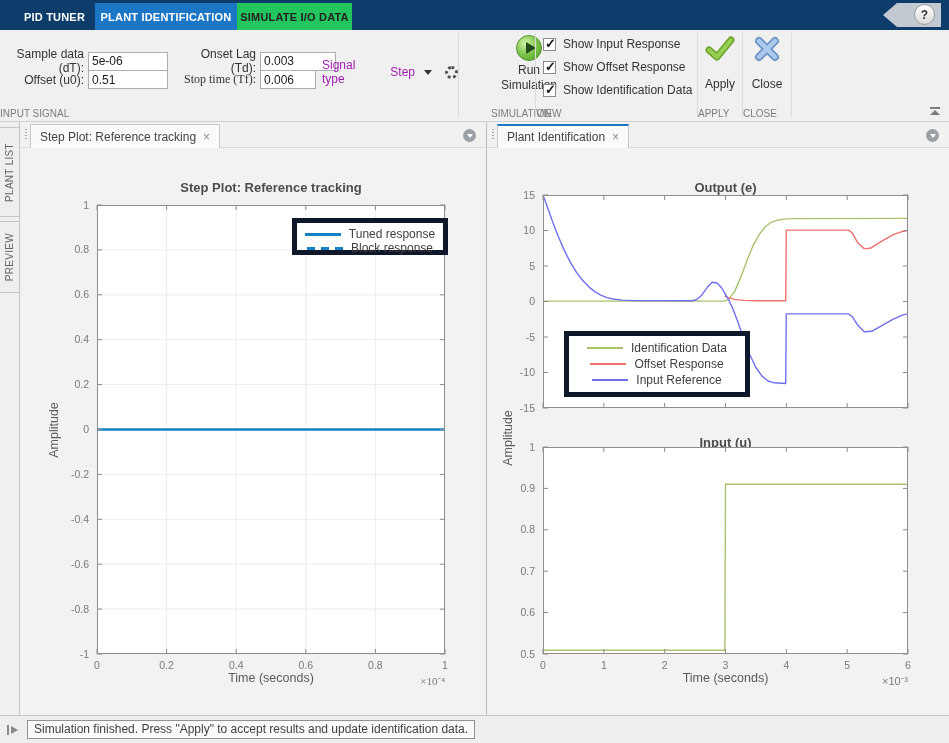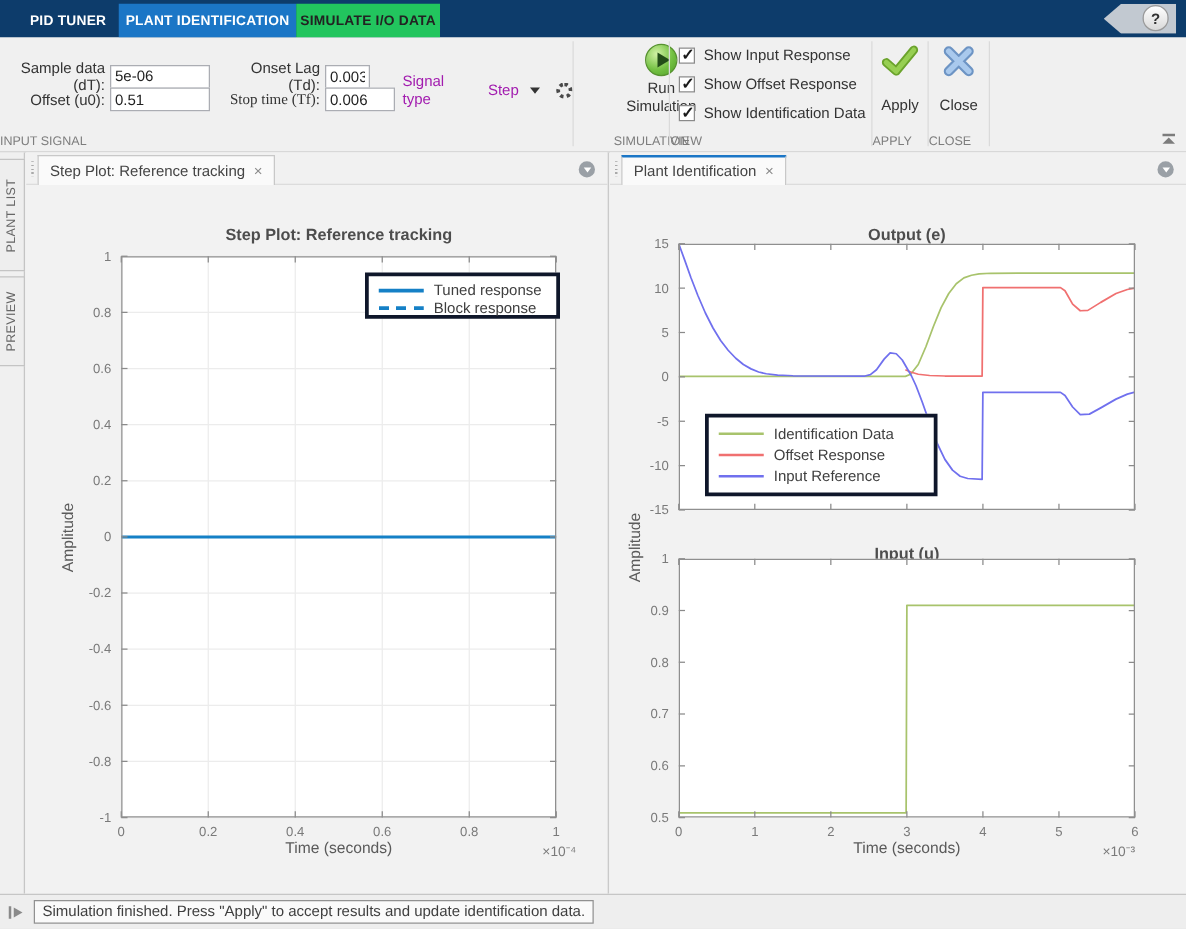--- a/index.html
+++ b/index.html
@@ -64,21 +64,21 @@
   .dock-btn::after { content:""; width:0; height:0; border-left:3px solid transparent; border-right:3px solid transparent; border-top:4px solid #fff; }
   .figure { position:absolute; left:0; top:26px; right:0; bottom:0; background:#f2f2f2; }
 
   .plot-title { position:absolute; text-align:center; font-size:13px; font-weight:bold; color:#4d4d4d; }
   .axis-xlabel { position:absolute; text-align:center; font-size:12.5px; color:#5a5a5a; }
   .axis-mult { position:absolute; text-align:right; font-size:11px; color:#7a7a7a; }
   .axis-ylabel { position:absolute; width:130px; height:16px; text-align:center; font-size:12.5px; color:#5a5a5a; transform:rotate(-90deg); }
   svg.plot { position:absolute; overflow:visible; }
   .tick { font-family:"Liberation Sans",sans-serif; font-size:10.5px; fill:#7a7a7a; }
 
-  .legend { position:absolute; background:#fff; border:3px solid #0f172a; padding:4px 8px; display:flex; flex-direction:column; justify-content:space-around; }
+  .legend { position:absolute; background:#fff; border:5px solid #0f172a; padding:4px 8px; display:flex; flex-direction:column; justify-content:space-around;align-items:center; }
   .legend-row { display:flex; align-items:center; gap:8px; }
   .legend-label { font-size:12px; color:#3f3f3f; white-space:nowrap; }
   .legend-line { display:inline-block; height:0; }
 
   
   #statusbar { position:absolute; left:0; top:715px; width:949px; height:28px; background:#eeeeee; border-top:1px solid #c6c6c6; }
   #expand-icon { position:absolute; left:7px; top:9px; display:flex; align-items:center; gap:2px; }
   .exp-bar { width:2px; height:10px; background:#8a8a8a; }
   .exp-tri { width:0; height:0; border-top:4px solid transparent; border-bottom:4px solid transparent; border-left:7px solid #8a8a8a; }
   #status-msg { position:absolute; left:27px; top:4px; height:19px; line-height:17px; border:1px solid #919191;
@@ -97,21 +97,21 @@
     <div id="help-circle">?</div>
   </div>
 
   <div id="toolbar">
 
     <div class="tsection" style="left:0;width:458px;">
       <div class="frow" style="left:2px;top:17px;">
         <span class="flabel" style="width:82px;">Sample data (dT):</span>
         <input class="tinput" style="width: 80px; margin-left: 4px;" value="5e-06">
         <span class="flabel" style="width:84px;margin-left:4px;">Onset Lag (Td):</span>
-        <input class="tinput" style="width: 36px; margin-left: 4px;" value="0.003">
+        <input class="tinput" style="width: 76px; margin-left: 4px;" value="0.003">
       </div>
       <div class="frow" style="left:2px;top:40px;">
         <span class="flabel" style="width:82px;">Offset (u0):</span>
         <input class="tinput" style="width: 80px; margin-left: 4px;" value="0.51">
         <span class="flabel" style="width:84px;margin-left:4px;font-family:Liberation Serif, serif;">Stop time (Tf):</span>
         <input class="tinput" style="width: 56px; margin-left: 4px;" value="0.006">
       </div>
       <div class="sigrow" style="left:322px;top:28px;">
         <span>Signal type</span>
         <span>Step</span>
@@ -288,21 +288,21 @@
             <span class="legend-line" style="width: 36px; height: 3px; background: rgb(21, 128, 198);"></span>
             <span class="legend-label">Tuned response</span>
           </div>
           <div class="legend-row">
             <span class="legend-line" style="width: 36px; height: 3px; background: repeating-linear-gradient(90deg, rgb(21, 128, 198) 0px, rgb(21, 128, 198) 8px, transparent 8px, transparent 14px);"></span>
             <span class="legend-label">Block response</span>
           </div>
         </div>
       <div class="axis-ylabel" style="left:-31px;top:274px;">Amplitude</div>
       <div class="axis-xlabel" style="left:76px;top:523px;width:348px;">Time (seconds)</div>
-      <div class="axis-mult" style="left:372px;top:525px;width:68px;">×10⁻⁴</div>
+      <div class="axis-mult" style="left:356px;top:525px;width:68px;font-family:Liberation Serif, serif;">×10⁻⁴</div>
     </div>
   </div>
 
   <div id="panel-right" class="panel">
     <div class="tabbar">
       <span class="grip"></span>
       <div class="doctab focused">
         <span>Plant Identification</span>
         <span class="tab-close">×</span>
       </div>

